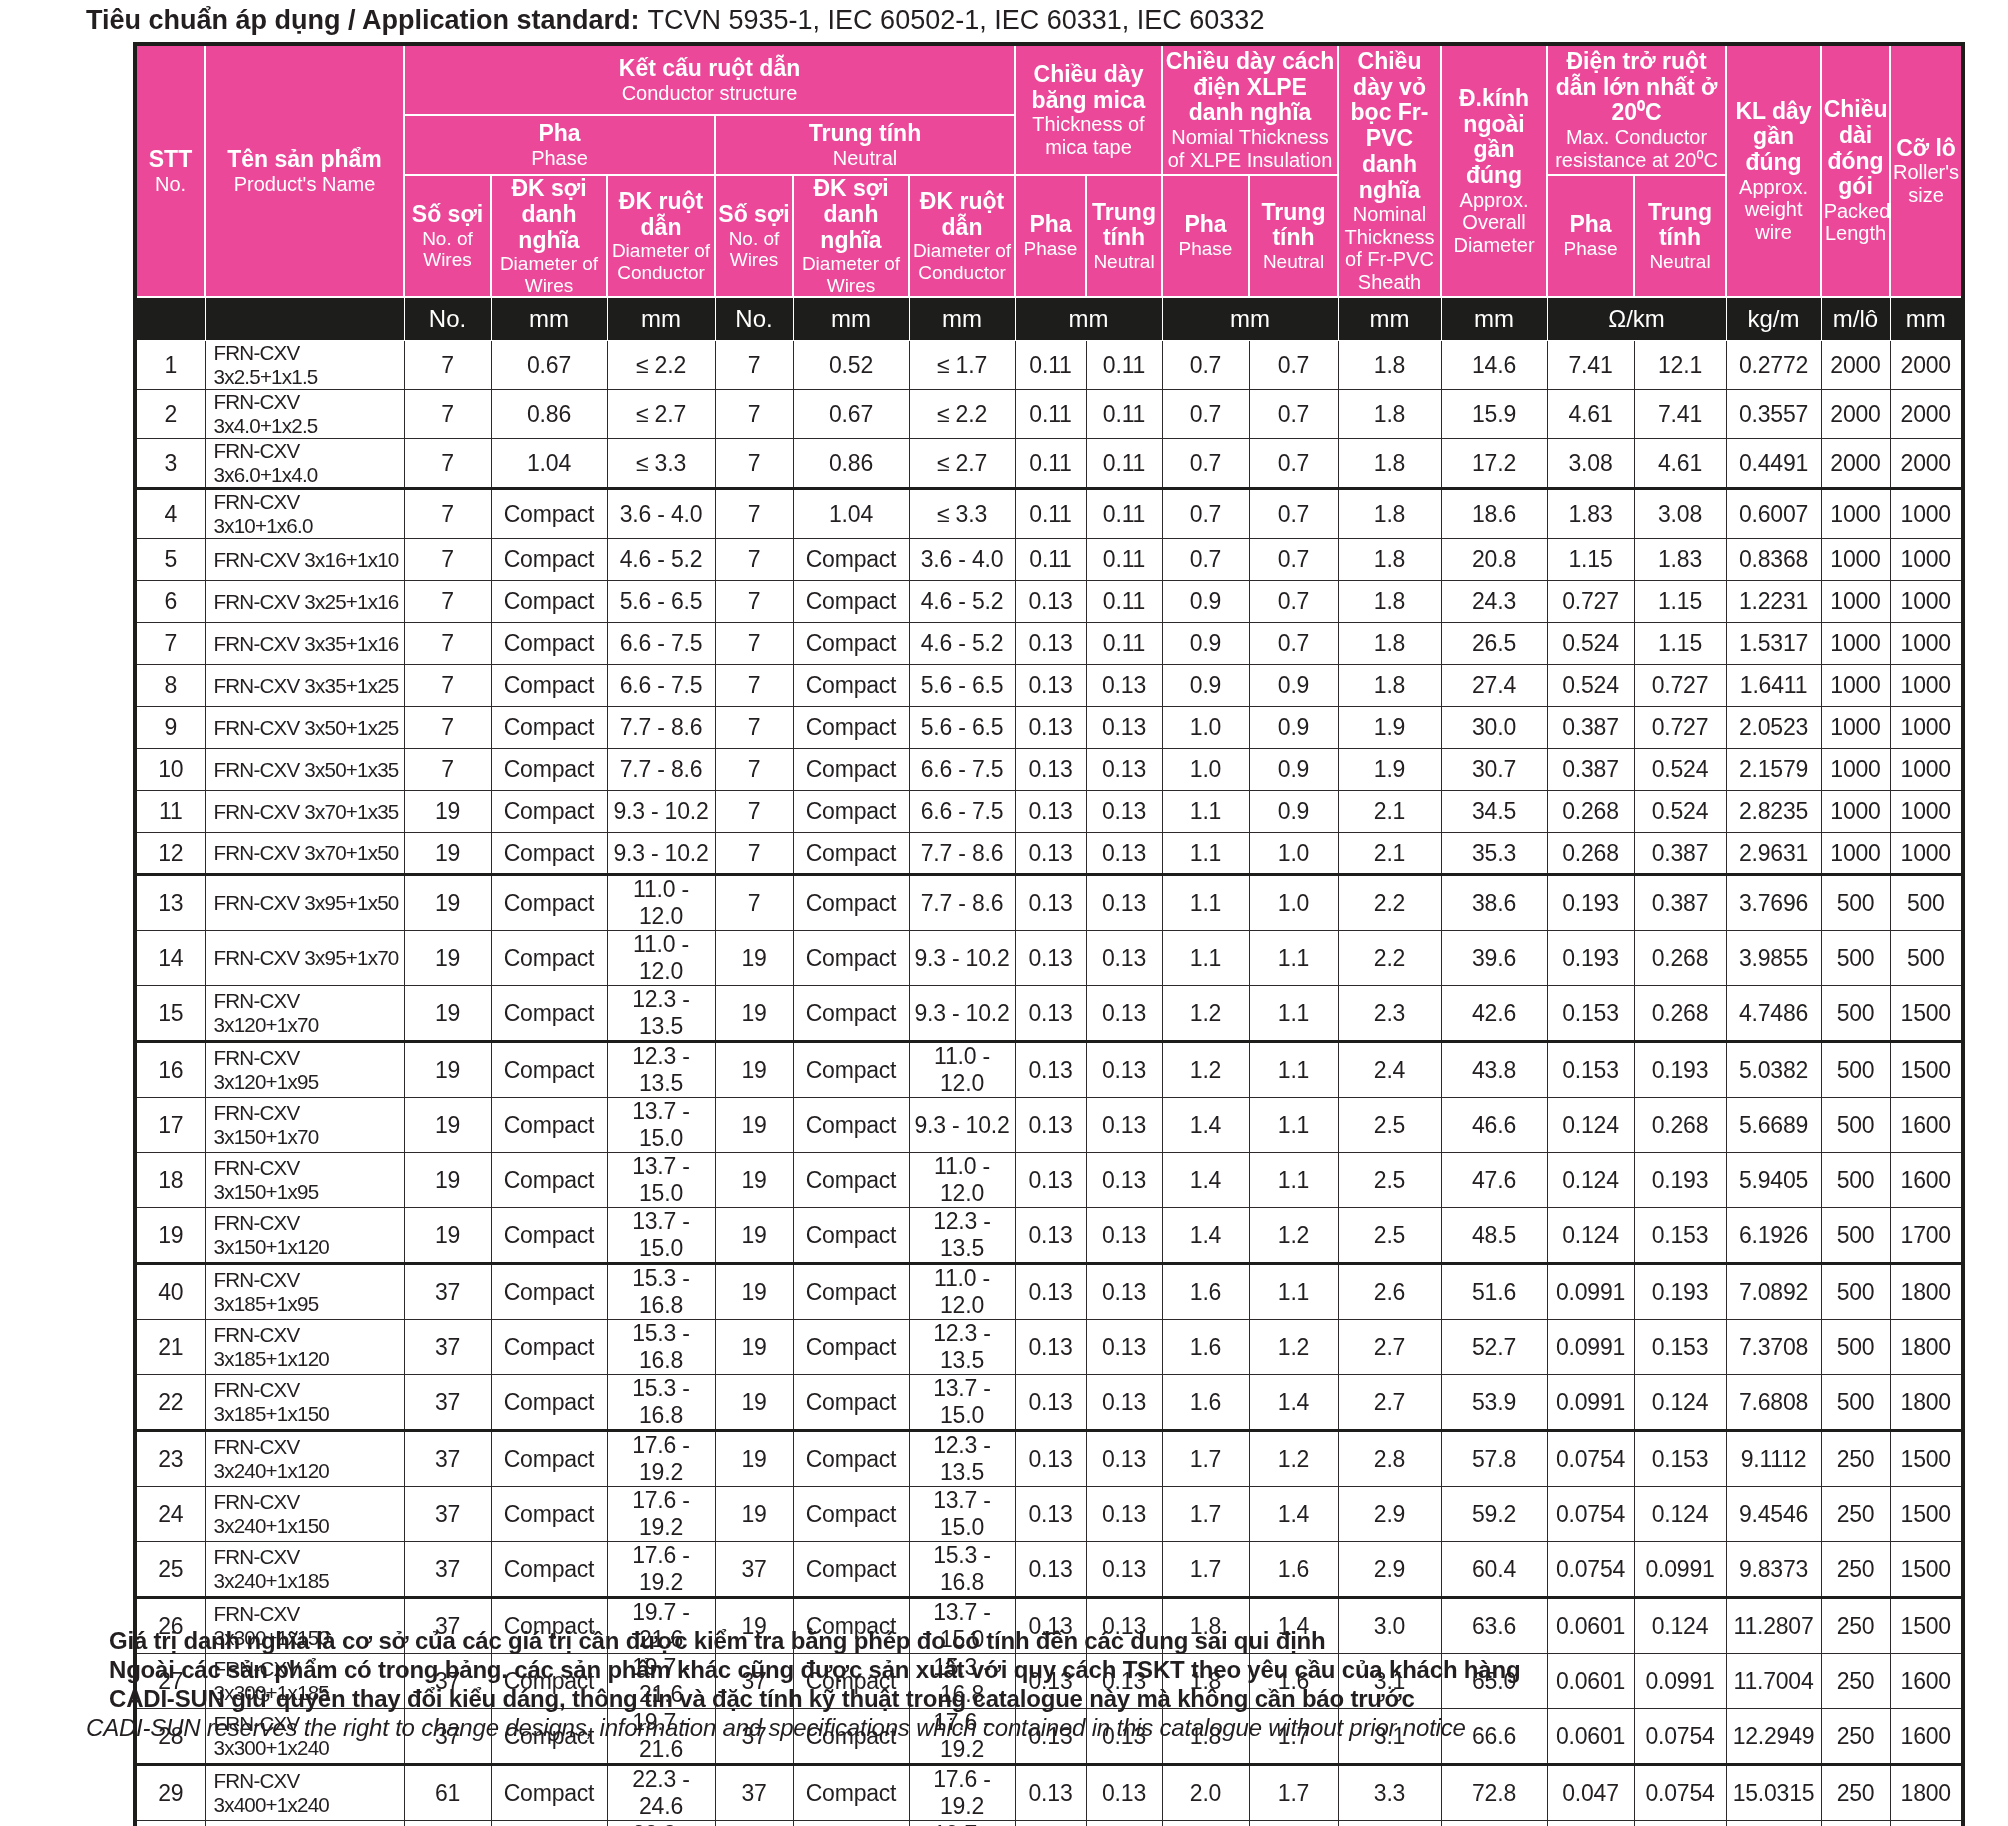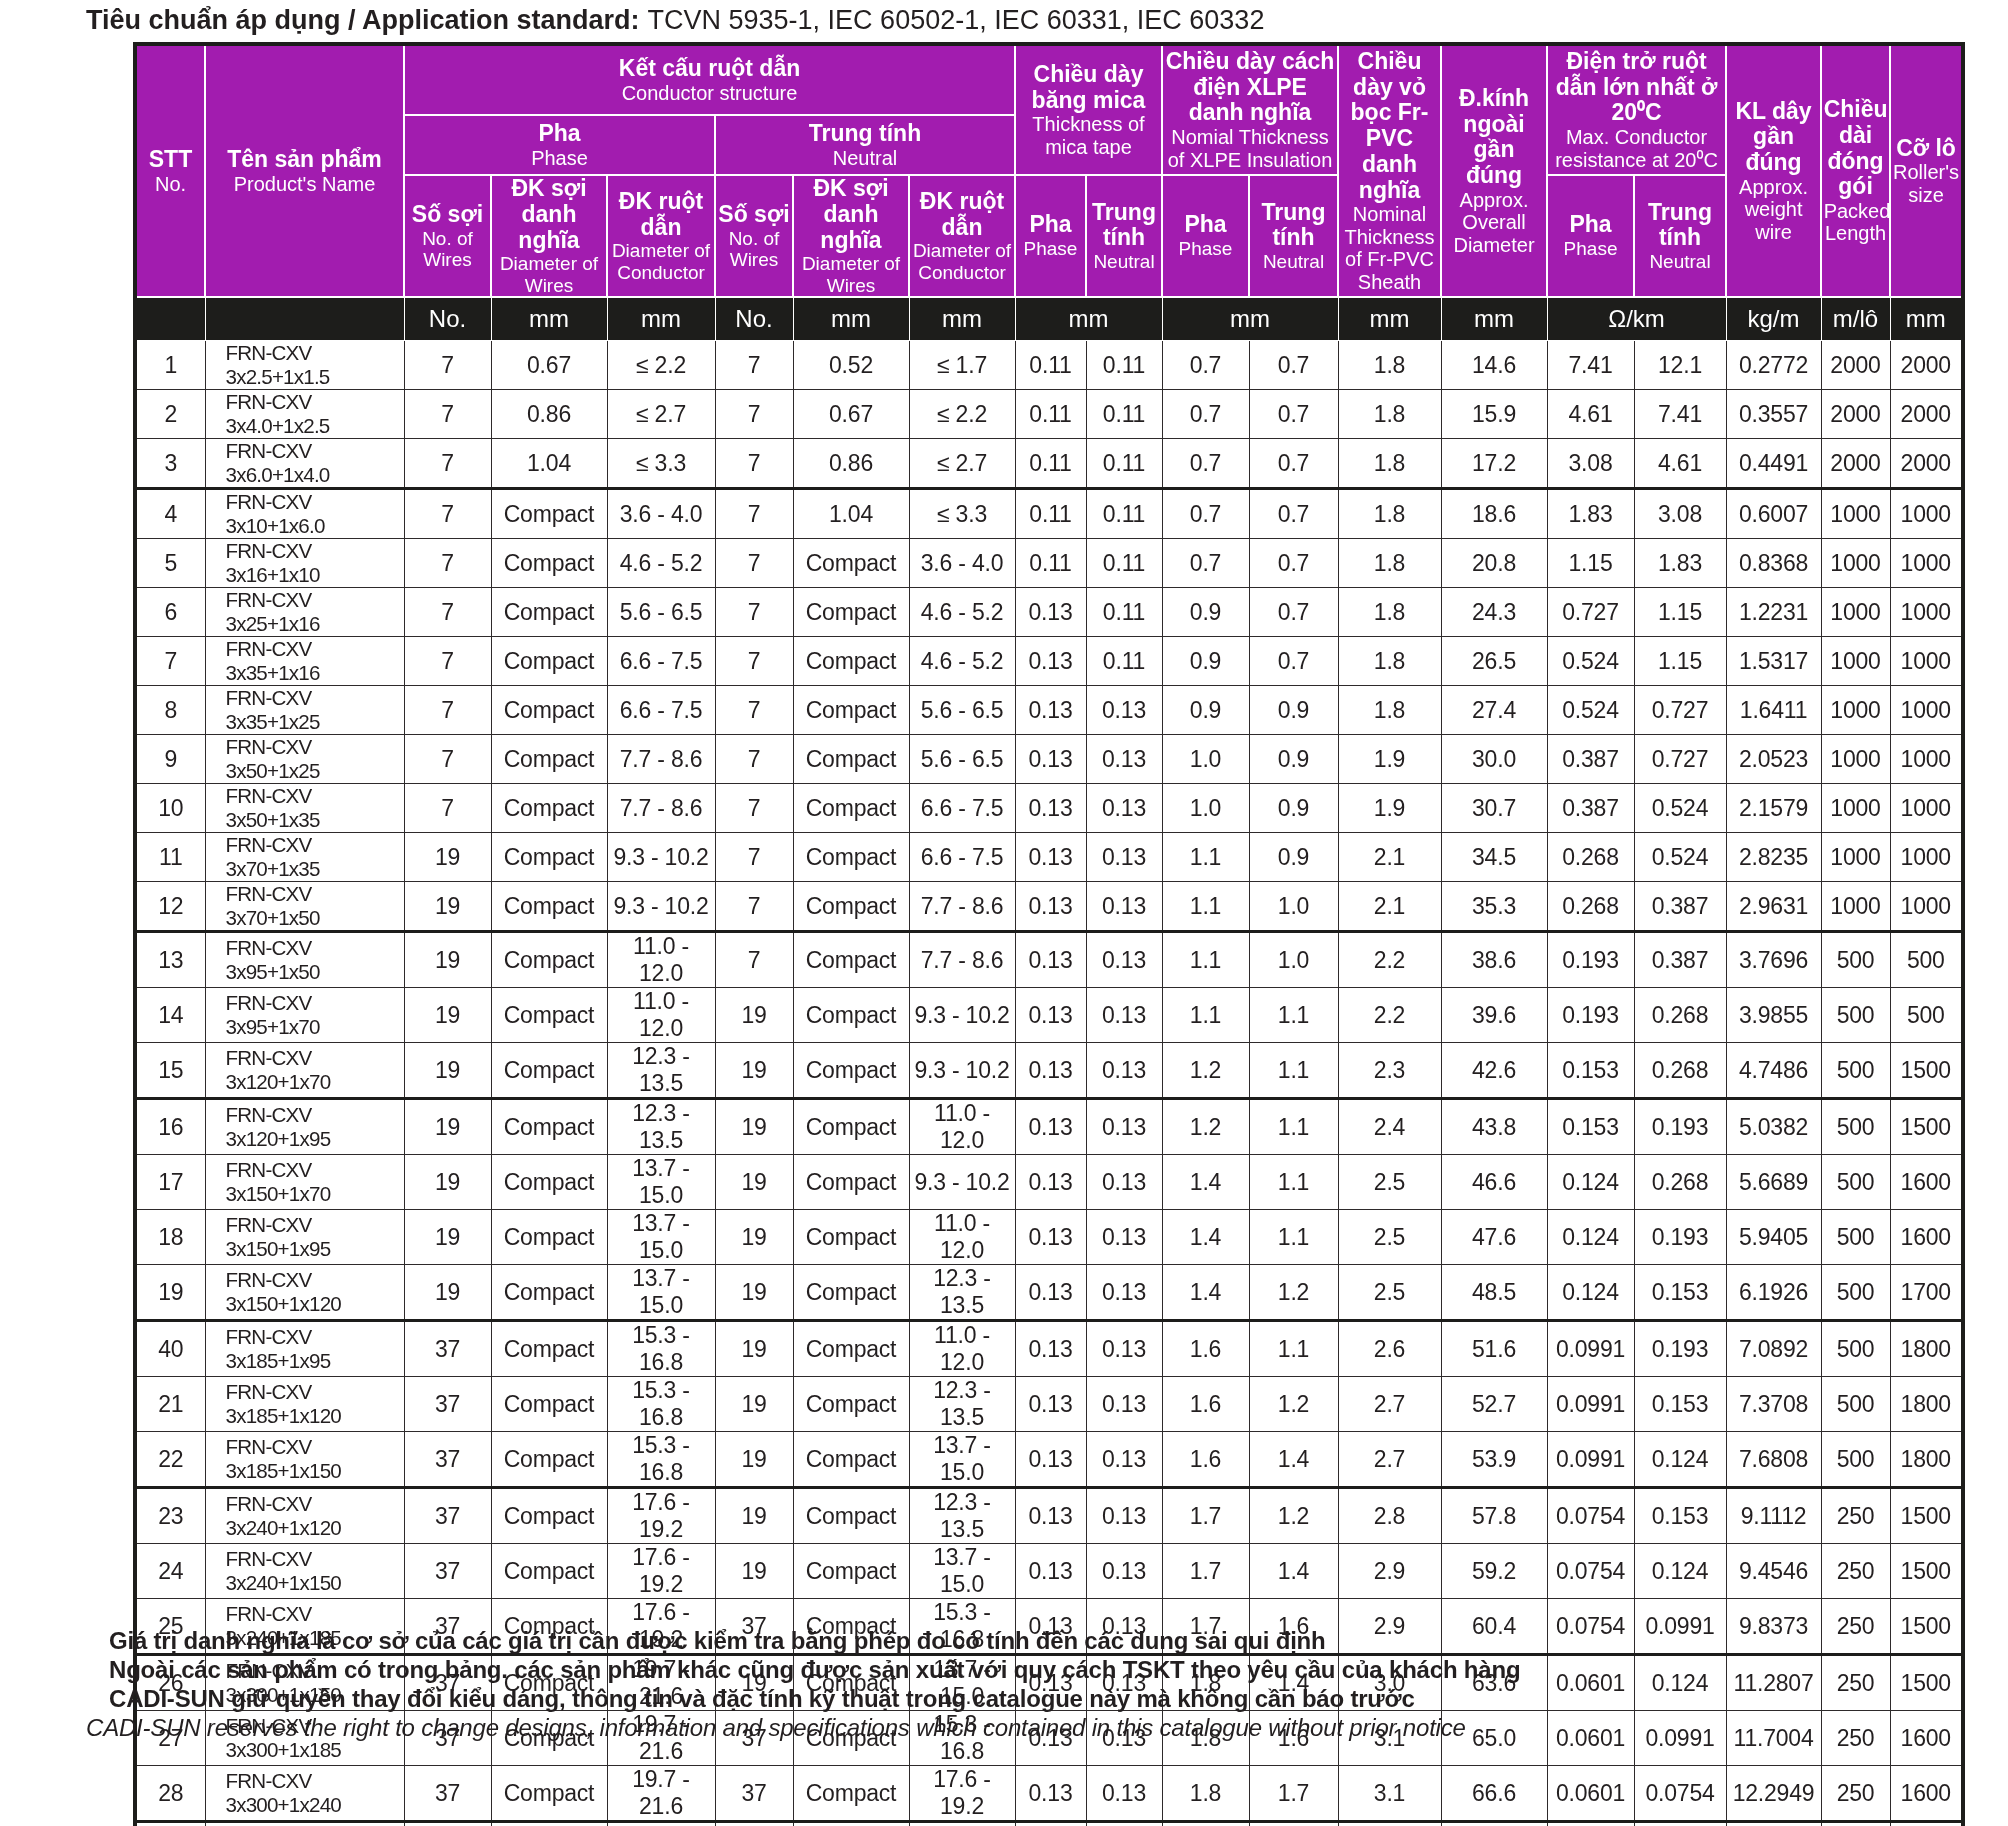--- a/index.html
+++ b/index.html
@@ -6,34 +6,34 @@
   body{width:2008px;height:1826px;position:relative;font-family:"Liberation Sans",sans-serif;color:#231f20;}
   .page{position:absolute;inset:0;}
 
   .title{position:absolute;left:86px;top:4.8px;font-size:27px;white-space:nowrap;}
   .title .t-bold{font-weight:bold;margin-right:8px;text-align:right;}
 
   table.spec{position:absolute;left:133px;top:42px;width:1830px;table-layout:fixed;
              border-collapse:collapse;border:4px solid #1d1d1b;}
   table.spec th, table.spec td{padding:0 1.6px;text-align:center;vertical-align:middle;overflow:hidden;}
 
-  thead th{background:#a21caf;color:#ffffff;border:2.4px solid #ffffff;font-weight:normal;}
+  thead th{background:#ec4899;color:#ffffff;border:2.4px solid #ffffff;font-weight:normal;}
   thead tr.h1{height:71px;}
   thead tr.h2{height:60px;}
   thead tr.h3{height:110px;}
   thead .vi{font-weight:bold;font-size:23px;line-height:1.12;}
   thead .en{font-size:20px;line-height:1.12;}
   thead tr.h3 .en{font-size:19px;}
 
   tr.units{height:44px;}
   tr.units td{background:#1d1d1b;color:#ffffff;border:1.6px solid #ffffff;font-size:24px;}
 
   tbody tr{height:42px;}
   tbody td{border:1.6px solid #2e2a2b;font-size:23px;letter-spacing:-0.2px;background:#ffffff;}
-  tbody td.name{text-align:left;padding-left:20px;font-size:20.6px;letter-spacing:-0.8px;}
+  tbody td.name{text-align:left;padding-left:8px;font-size:20.6px;letter-spacing:-0.8px;}
   tbody tr.group-end td{border-bottom:3.2px solid #1d1d1b;}
 
   .notes{position:absolute;left:86px;top:1626px;width:1906px;}
   .notes p{margin:0;font-size:24px;line-height:29px;letter-spacing:-0.2px;}
   .notes p.n-vi{font-weight:bold;margin-left:23px;}
   .notes p.n-en{font-style:italic;}
 </style>
 </head>
 <body>
 

